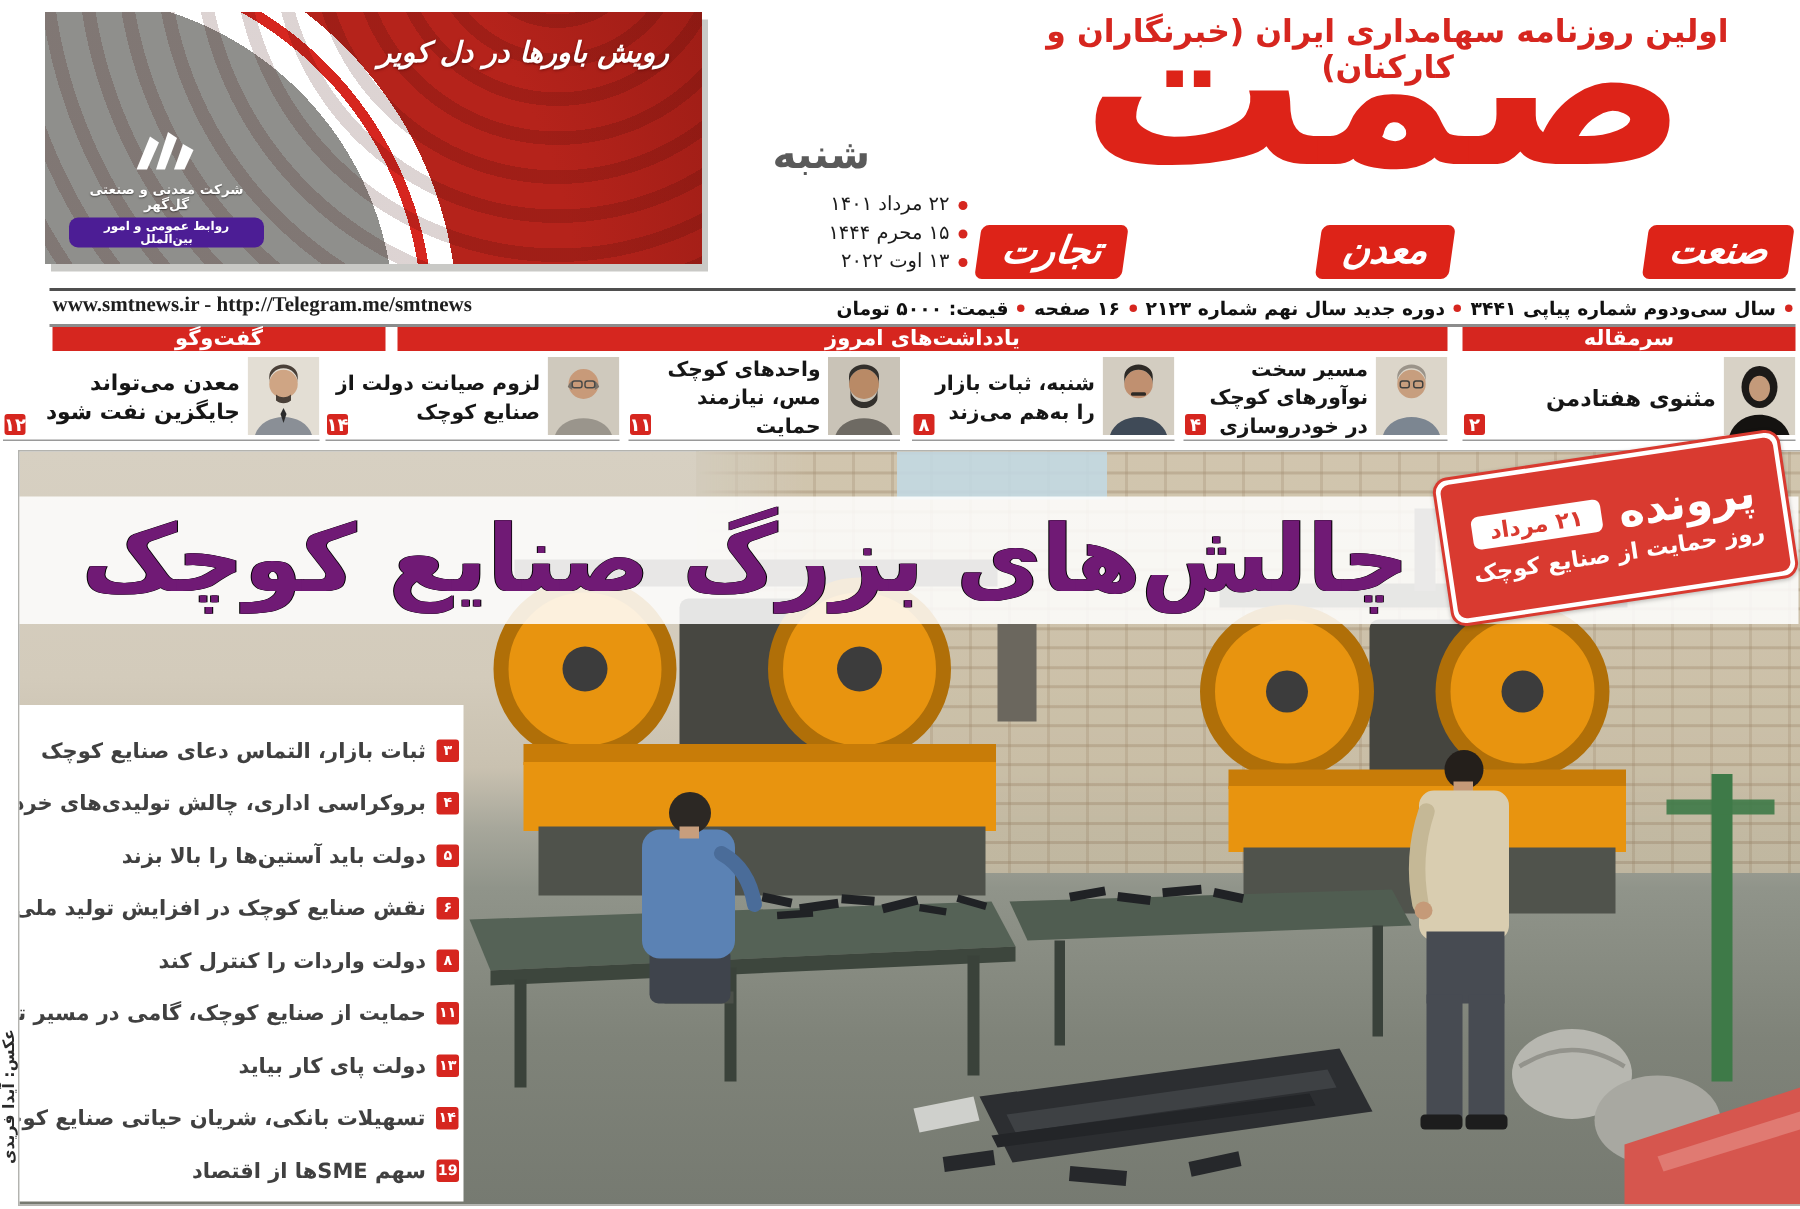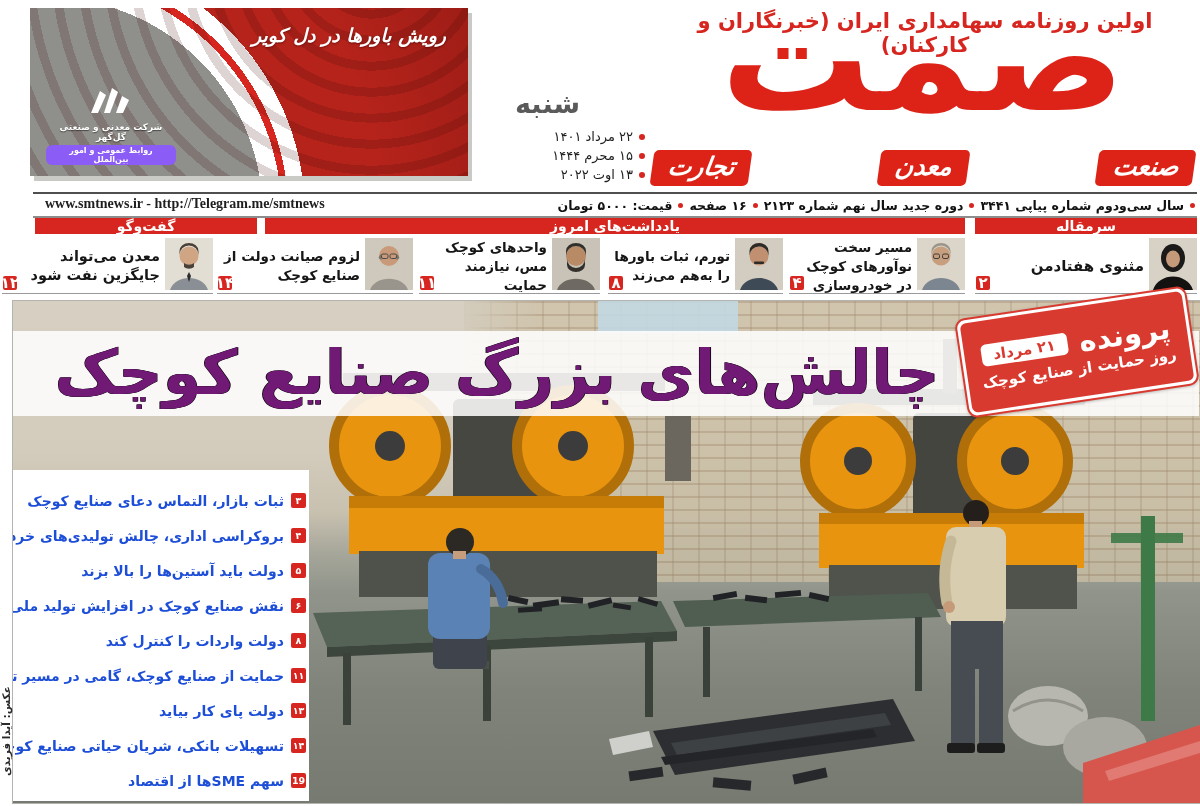--- a/index.html
+++ b/index.html
@@ -11,21 +11,21 @@
       background:#8f8f8c;box-shadow:4px 5px 0 #c9c9c6;}
   .ad-red{position:absolute;inset:0;
       background:radial-gradient(circle at 4% 122%, rgba(0,0,0,0) 0 46%, #ffffff 46% 50%,
                  #d6261f 50% 51.5%, #ffffff 51.5% 55%, #b5231b 55% 72%, #9e1d16 100%);}
   .ad-texture{position:absolute;inset:0;opacity:.35;
       background:repeating-radial-gradient(circle at 78% -30%, rgba(60,8,4,.5) 0 9px, rgba(0,0,0,0) 9px 26px);}
   .ad-slogan{position:absolute;top:16px;right:22px;color:#fff;font-style:italic;font-weight:bold;
       font-size:19px;direction:rtl;text-shadow:0 1px 2px rgba(80,0,0,.6);}
   .ad-logo{position:absolute;left:16px;bottom:10px;width:130px;text-align:center;}
   .ad-org{color:#fff;font-size:9px;font-weight:bold;direction:rtl;margin-top:3px;text-shadow:0 1px 1px rgba(0,0,0,.5);}
-  .ad-dept{display:inline-block;background:#8b5cf6;color:#fff;font-size:8px;font-weight:bold;direction:rtl;
+  .ad-dept{display:inline-block;background:#4c1d95;color:#fff;font-size:8px;font-weight:bold;direction:rtl;
       border-radius:6px;padding:1px 7px;margin-top:3px;}
 
   
   .tagline{position:absolute;left:655px;top:9px;width:540px;text-align:center;direction:rtl;
       color:#d6261f;font-weight:bold;font-size:21px;}
   .logo{position:absolute;left:648px;top:30px;width:550px;height:158px;}
   .logo-word{position:absolute;left:0;right:0;top:-52px;text-align:center;color:#dd2318;
       font-weight:bold;font-size:150px;line-height:160px;letter-spacing:-5px;direction:rtl;}
   .logo-sub{position:absolute;left:4px;right:4px;bottom:2px;display:flex;direction:rtl;
       justify-content:space-between;}
@@ -36,36 +36,36 @@
   .datebox{position:absolute;left:487px;top:88px;width:158px;direction:rtl;}
   .weekday{text-align:left;padding-left:28px;direction:rtl;font-size:27px;font-weight:bold;color:#5a5a5a;}
   .dates{margin-top:8px;}
   .date-row{display:flex;direction:rtl;align-items:center;gap:6px;height:19px;
       font-size:13px;font-weight:normal;color:#1c1c1c;}
   .dot{display:inline-block;width:6px;height:6px;border-radius:50%;background:#d6261f;flex:0 0 auto;}
 
   
   .infobar{position:absolute;left:33px;top:192px;width:1164px;height:22px;
       border-top:2px solid #4f4f4f;border-bottom:2px solid #8c8c8c;}
-  .info-left{position:absolute;left:12px;top:2px;font-family:"Liberation Serif",serif;
+  .info-left{position:absolute;left:2px;top:2px;font-family:"Liberation Serif",serif;
       font-weight:bold;font-size:14px;color:#1e1e1e;}
   .info-right{position:absolute;right:2px;top:4px;display:flex;direction:rtl;align-items:center;gap:6px;
       font-size:12.5px;font-weight:bold;color:#111;}
   .info-right .dot{width:5px;height:5px;}
 
   
   .secbar{position:absolute;top:218px;height:16px;background:#d6261f;color:#fff;
       font-size:14px;font-weight:bold;text-align:center;line-height:16px;direction:rtl;}
   .col{position:absolute;top:238px;height:55px;border-bottom:1px solid #9a9a9a;}
   .col-portrait{position:absolute;right:0;top:0;width:48px;height:52px;overflow:hidden;}
   .col-portrait svg{display:block;}
   .col-title{position:absolute;right:53px;left:3px;top:50%;transform:translateY(-50%);
       direction:rtl;text-align:right;font-weight:bold;font-size:13.5px;line-height:19px;color:#161616;}
   .col-badge{position:absolute;left:1px;bottom:3px;width:14px;height:14px;background:#d6261f;
-      color:#fff;font-size:15px;font-weight:bold;display:flex;align-items:center;justify-content:center;
+      color:#fff;font-size:12px;font-weight:bold;display:flex;align-items:center;justify-content:center;
       border-radius:2px;}
 
   
   .photo{position:absolute;left:12px;top:300px;width:1187px;height:502px;overflow:hidden;
       border:1px solid #b3b3af;
       background:linear-gradient(180deg,#d7d0c2 0%,#d3cbbb 30%,#c9c1b0 42%,#a7a79b 50%,
                  #90948a 58%,#7f8379 78%,#767a71 100%);}
   .bricks{position:absolute;left:38%;right:0;top:0;height:56%;opacity:.85;
       background:
        linear-gradient(90deg, rgba(211,203,187,1) 0, rgba(211,203,187,0) 10%),
@@ -92,21 +92,21 @@
       padding:2px 12px;border-radius:5px;}
   .stamp-row2{direction:rtl;text-align:center;font-size:15px;font-weight:bold;letter-spacing:.5px;}
 
   
   .stories{position:absolute;left:13px;top:470px;width:296px;height:331px;background:#fff;
       padding-top:13px;box-sizing:border-box;}
   .story{height:35px;display:flex;direction:rtl;align-items:center;gap:7px;padding-right:3px;
       overflow:hidden;}
   .story-badge{flex:0 0 auto;width:15px;height:15px;background:#d6261f;color:#fff;font-size:9.5px;
       font-weight:bold;display:flex;align-items:center;justify-content:center;border-radius:2px;}
-  .story-title{font-size:14px;font-weight:bold;color:#1d4ed8;white-space:nowrap;}
+  .story-title{font-size:14px;font-weight:bold;color:#404040;white-space:nowrap;}
 
   .credit{position:absolute;left:0;top:686px;height:116px;writing-mode:vertical-rl;
       transform:rotate(180deg);font-size:10.5px;font-weight:bold;color:#2a2a2a;direction:rtl;}
 </style>
 </head>
 <body>
 
 <div class="page">
 
   <div class="ad">
@@ -201,21 +201,21 @@
   <div class="col" style="left:608px;width:175px;">
     <div class="col-portrait">
       <svg width="48" height="52" viewBox="0 0 48 52">
         <rect width="48" height="52" fill="#d3cdc1"></rect>
         <circle cx="24" cy="18" r="9.5" fill="#c09070"></circle>
         <path d="M14.5,18 a9.5,9.5 0 0,1 19,0 v-5 a9.5,8 0 0,0 -19,0 z" fill="#2e2a26"></path>
         <rect x="19" y="23.5" width="10" height="2.4" rx="1" fill="#2e2a26"></rect>
         <path d="M5,52 C10,36 38,36 43,52 z" fill="#3f4a57"></path>
       </svg>
     </div>
-    <div class="col-title">تورم، ثبات باورها را به‌هم می‌زند</div>
+    <div class="col-title">شنبه، ثبات بازار را به‌هم می‌زند</div>
     <span class="col-badge">۸</span>
   </div>
 
   <div class="col" style="left:419px;width:181px;">
     <div class="col-portrait">
       <svg width="48" height="52" viewBox="0 0 48 52">
         <rect width="48" height="52" fill="#c9c3b7"></rect>
         <circle cx="24" cy="18" r="10" fill="#b98a66"></circle>
         <path d="M14,18 a10,10 0 0,1 20,0 v-5 a10,8 0 0,0 -20,0 z" fill="#33302c"></path>
         <path d="M15,21 a9,9 0 0,0 18,0 v6 a9,7 0 0,1 -18,0 z" fill="#33302c"></path>

